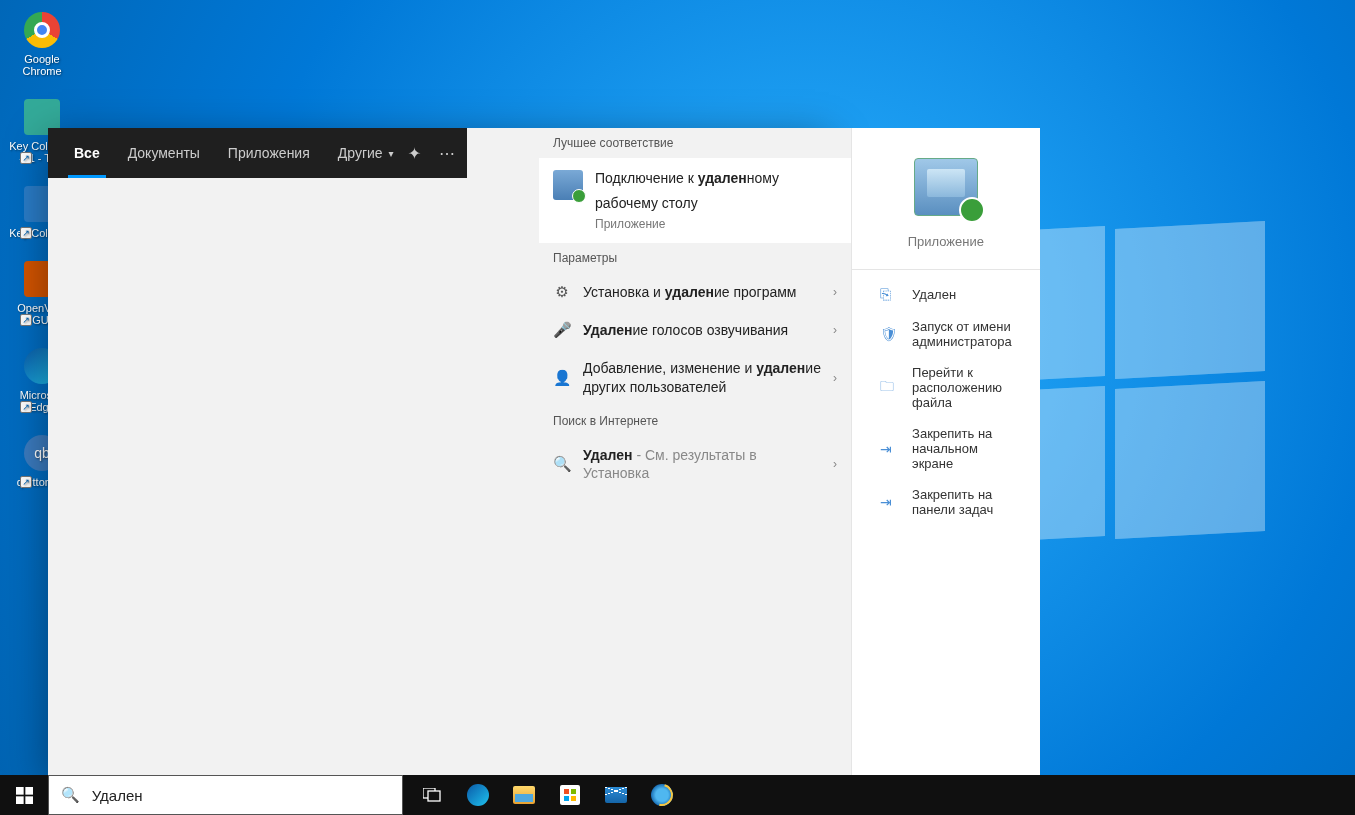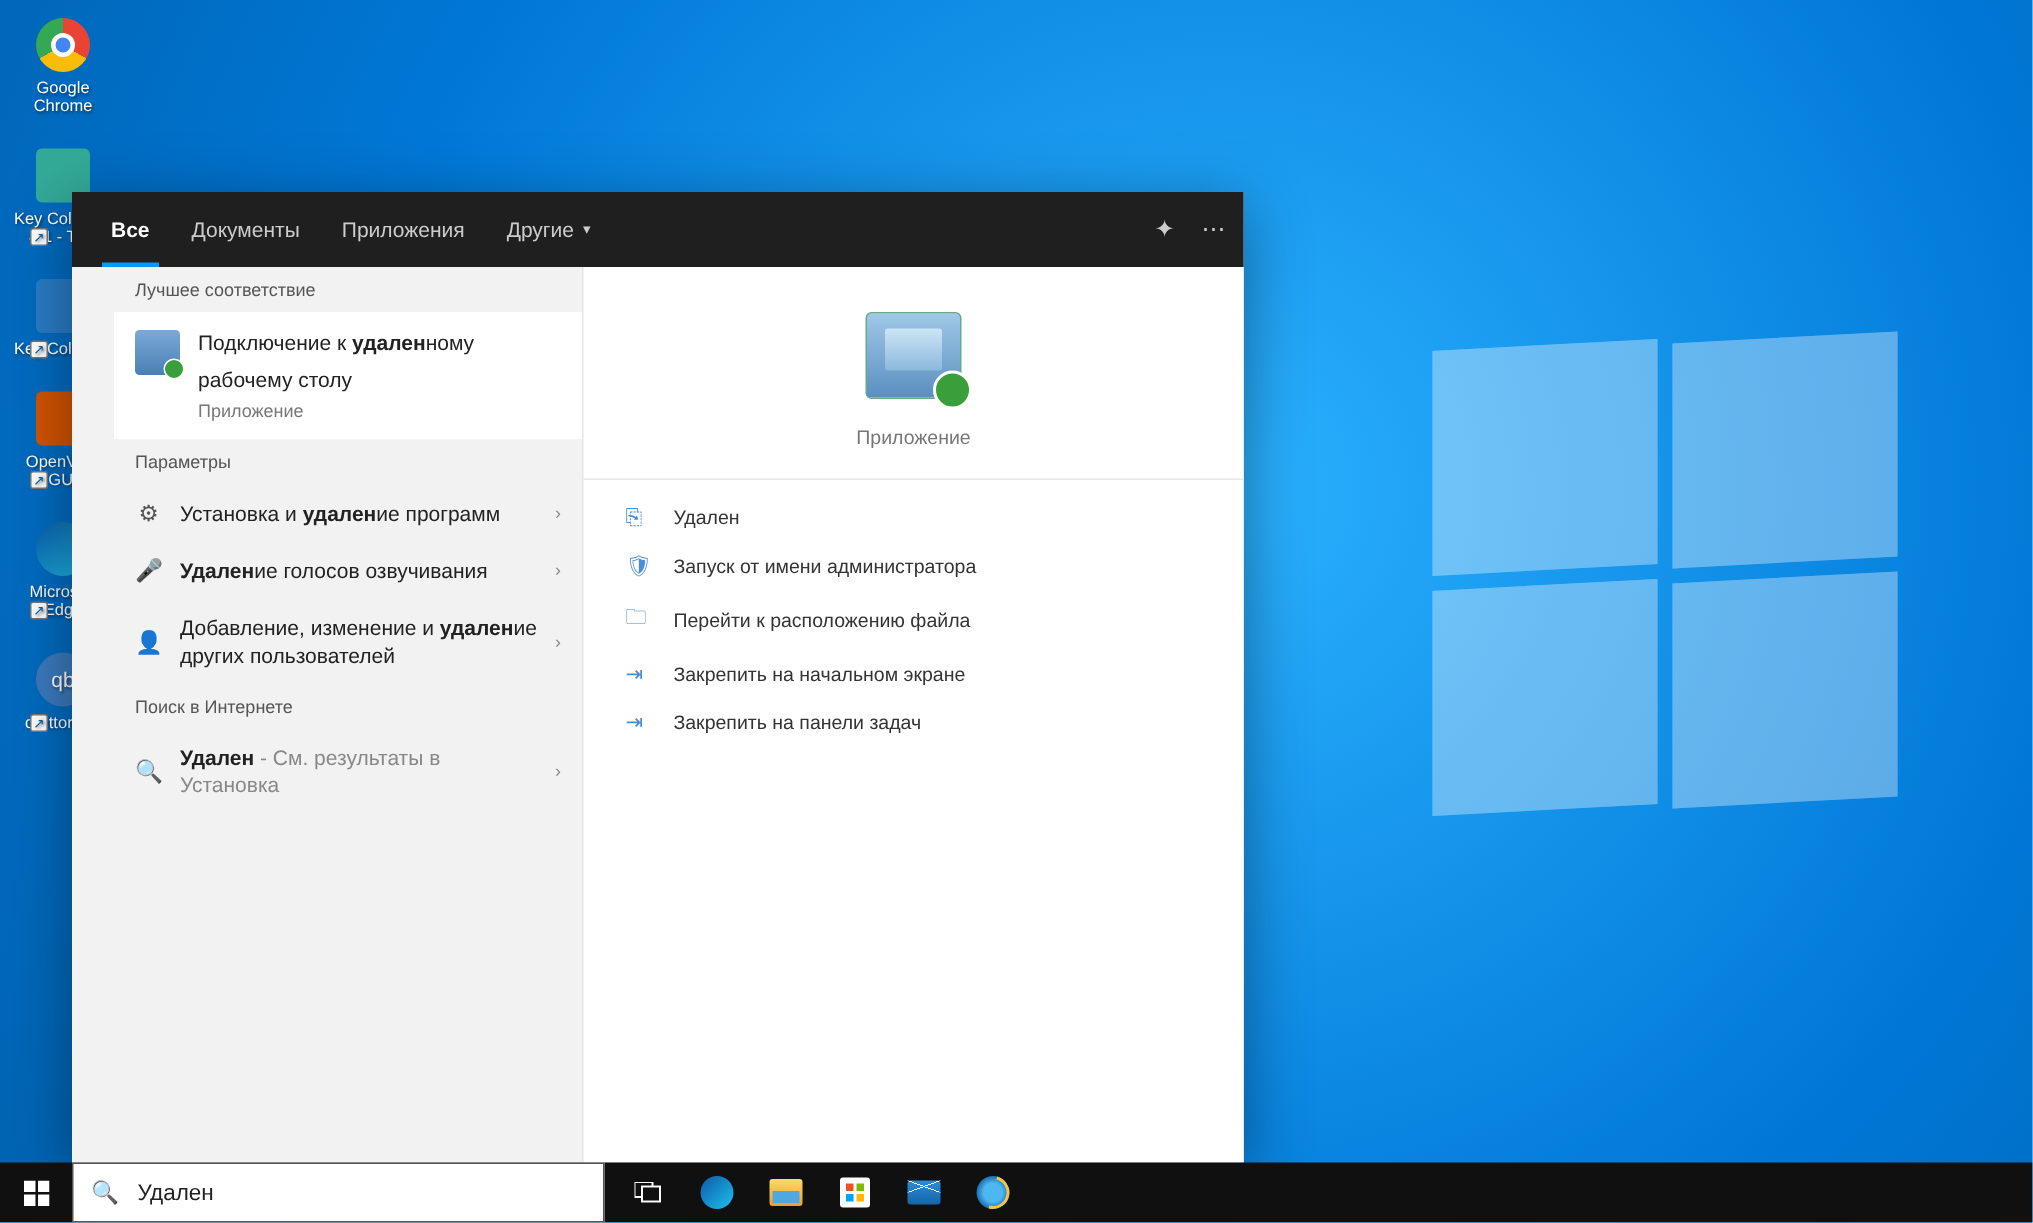--- a/index.html
+++ b/index.html
@@ -20,21 +20,21 @@
 .chrome-circle { width: 36px; height: 36px; border-radius: 50%; background: conic-gradient(#ea4335 0deg 120deg, #fbbc05 120deg 240deg, #34a853 240deg 360deg); position: relative; }
 .chrome-circle::after { content: ''; position: absolute; inset: 10px; background: #4285f4; border: 3px solid #fff; border-radius: 50%; }
 .generic-ic { width: 36px; height: 36px; background: #3a9; border-radius: 4px; position: relative; }
 .generic-ic.blue { background: #2a7cc7; }
 .generic-ic.orange { background: #d35400; }
 .edge-ic { width: 36px; height: 36px; border-radius: 50%; background: linear-gradient(135deg, #0a5aa8, #1fc2ee); }
 .qb-ic { width: 36px; height: 36px; border-radius: 50%; background: #3b7bbf; color: #fff; display:flex; align-items:center; justify-content:center; font-size:14px; font-weight:normal; }
 .shortcut-arrow { position: absolute; left: 14px; bottom: 0; width: 12px; height: 12px; background: #fff; border: 1px solid #777; border-radius: 2px; font-size: 9px; line-height: 10px; color: #0063b1; text-align: center; }
 
 
-.search-panel { position: absolute; left: 48px; top: 128px; width: 781px; height: 647px; z-index: 10; display: flex; flex-direction: column; background: #f2f2f2; box-shadow: 0 10px 40px rgba(0,0,0,0.4); }
+.search-panel { position: absolute; left: 48px; top: 128px; width: 781px; height: 647px; z-index: 10; display: flex; background: #f2f2f2; box-shadow: 0 10px 40px rgba(0,0,0,0.4); gap: 44px; }
 
 .sp-header { height: 50px; background: #1f1f1f; display: flex; align-items: center; padding: 0 12px; color: #ccc; font-size: 14px; position: relative; }
 .sp-tabs { display: flex; gap: 0; height: 100%; align-items: center; }
 .sp-tab { padding: 0 14px; height: 100%; display: flex; align-items: center; cursor: pointer; position: relative; color: #ccc; }
 .sp-tab.active { color: #fff; font-weight: 600; }
 .sp-tab.active::after { content: ''; position: absolute; left: 8px; right: 8px; bottom: 0; height: 3px; background: #0099ff; }
 .sp-tab .chev { margin-left: 6px; font-size: 10px; }
 .sp-header-right { margin-left: auto; display: flex; gap: 18px; align-items: center; color: #ccc; }
 .sp-header-right .hicon { cursor: pointer; font-size: 16px; }
 

